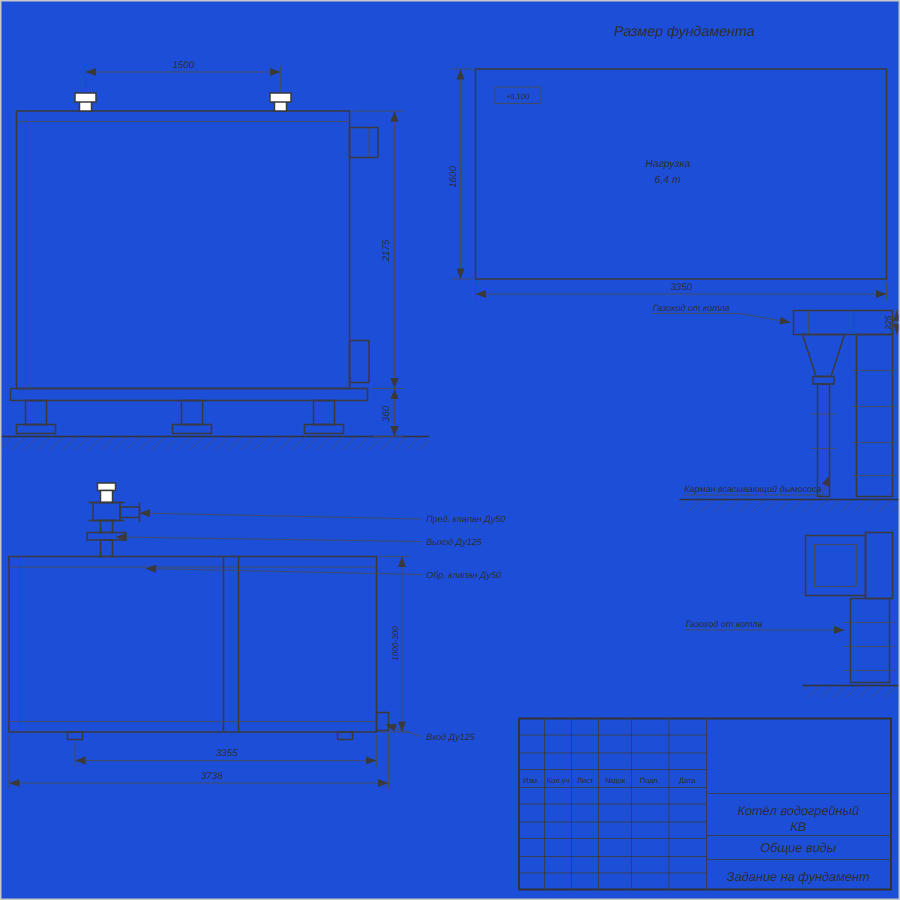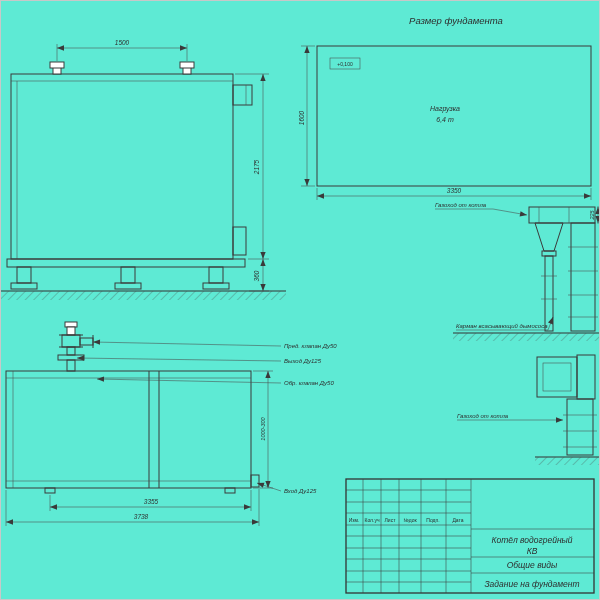--- a/index.html
+++ b/index.html
@@ -1,18 +1,18 @@
 <!DOCTYPE html>
 <html><head>
 <meta charset="utf-8">
 <style>
   html,body{margin:0;padding:0;background:#ffffff;}
   .sheet{
     width:600px;height:600px;
-    background:#5eead4;
+    background:#1d4ed8;
     border:1px solid #c8c8c8;
     box-sizing:border-box;
     position:relative;
     font-family:"Liberation Sans", sans-serif;
   }
   svg{display:block;}
   
   .o{stroke:#3a3a3a;stroke-width:1;fill:none;}
   .of{stroke:#3a3a3a;stroke-width:1;fill:#ffffff;}
   

